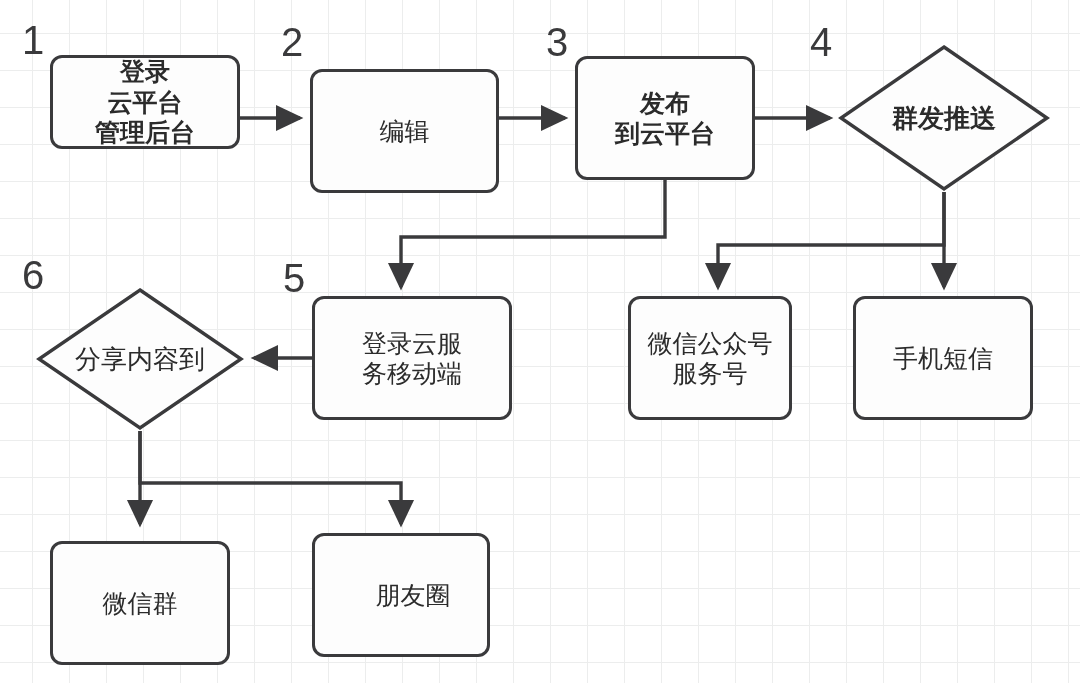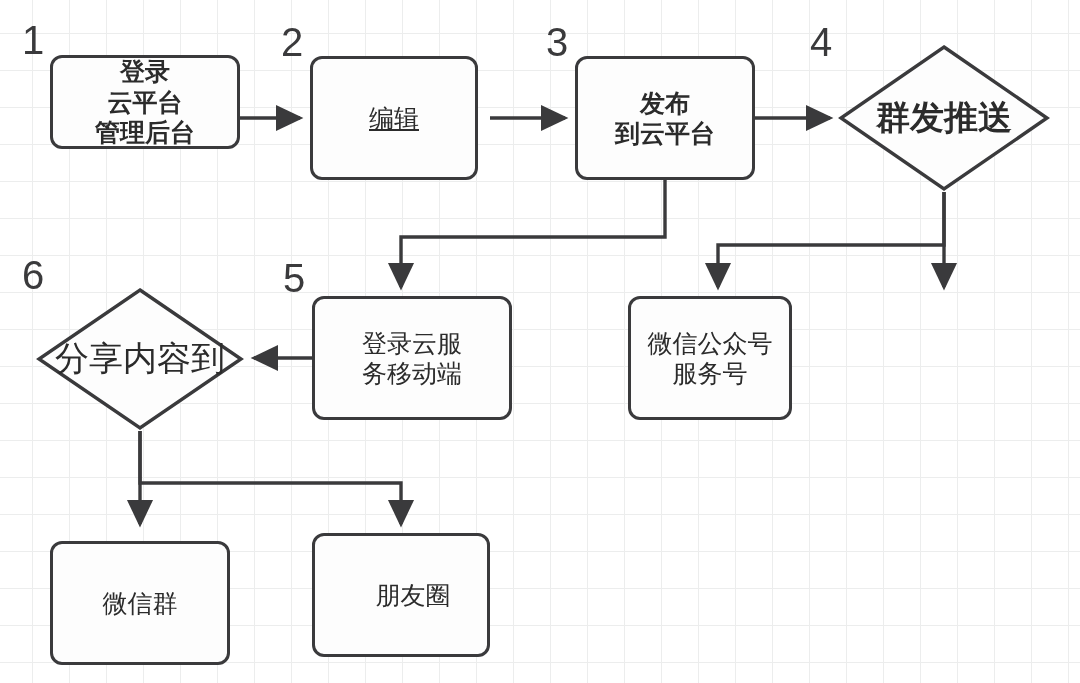--- a/index.html
+++ b/index.html
@@ -35,21 +35,21 @@
     border-radius:12px;
     font-size:25px;
   }
   .box.bold{font-weight:bold;}
   .diamond-wrap{position:absolute;}
   .diamond-wrap svg{position:absolute;left:0;top:0;}
   .diamond-label{
     position:absolute;left:0;top:0;
     width:100%;height:100%;
     display:flex;align-items:center;justify-content:center;
-    font-size:34px;color:#2b2b2b;
+    font-size:26px;color:#2b2b2b;
     text-align:center;
   }
   .diamond-label.bold{font-weight:bold;}
   .num{
     position:absolute;
     font-size:40px;
     color:#3a3a3c;
     font-weight:normal;
     line-height:1;
     font-family:"Liberation Sans","DejaVu Sans",sans-serif;
@@ -83,21 +83,21 @@
   <div class="num" style="left:281px;top:22px;">2</div>
   <div class="num" style="left:546px;top:22px;">3</div>
   <div class="num" style="left:810px;top:22px;">4</div>
   <div class="num" style="left:283px;top:258px;">5</div>
   <div class="num" style="left:22px;top:255px;">6</div>
 
   <div class="node box bold" style="left:50px;top:55px;width:190px;height:94px;">登录
 云平台
 管理后台</div>
 
-  <div class="node box" style="left:310px;top:56px;width:168px;height:124px;text-decoration:underline;">编辑</div>
+  <div class="node box" style="left:310px;top:69px;width:189px;height:124px;">编辑</div>
 
   <div class="node box bold" style="left:575px;top:56px;width:180px;height:124px;text-align:center;">发布
 到云平台</div>
 
   <div class="diamond-wrap" style="left:838px;top:44px;width:212px;height:148px;">
     <svg width="212" height="148" viewBox="0 0 212 148" xmlns="http://www.w3.org/2000/svg">
       <polygon points="106,3 209,74 106,145 3,74" fill="#fdfdfd" stroke="#3a3a3c" stroke-width="3.4" stroke-linejoin="miter"></polygon>
     </svg>
     <div class="diamond-label bold">群发推送</div>
   </div>
@@ -108,18 +108,19 @@
   <div class="diamond-wrap" style="left:36px;top:287px;width:208px;height:144px;">
     <svg width="208" height="144" viewBox="0 0 208 144" xmlns="http://www.w3.org/2000/svg">
       <polygon points="104,3 205,72 104,141 3,72" fill="#fdfdfd" stroke="#3a3a3c" stroke-width="3.4" stroke-linejoin="miter"></polygon>
     </svg>
     <div class="diamond-label">分享内容到</div>
   </div>
 
   <div class="node box" style="left:628px;top:296px;width:164px;height:124px;">微信公众号
 服务号</div>
 
+  <div class="node box" style="left:853px;top:296px;width:180px;height:124px;">手机短信</div>
 
   <div class="node box" style="left:50px;top:533px;width:180px;height:124px;margin-top:8px;">微信群</div>
 
   <div class="node box" style="left:312px;top:533px;width:178px;height:124px;padding-left:24px;">朋友圈</div>
 
 </div>
 
 </body></html>

